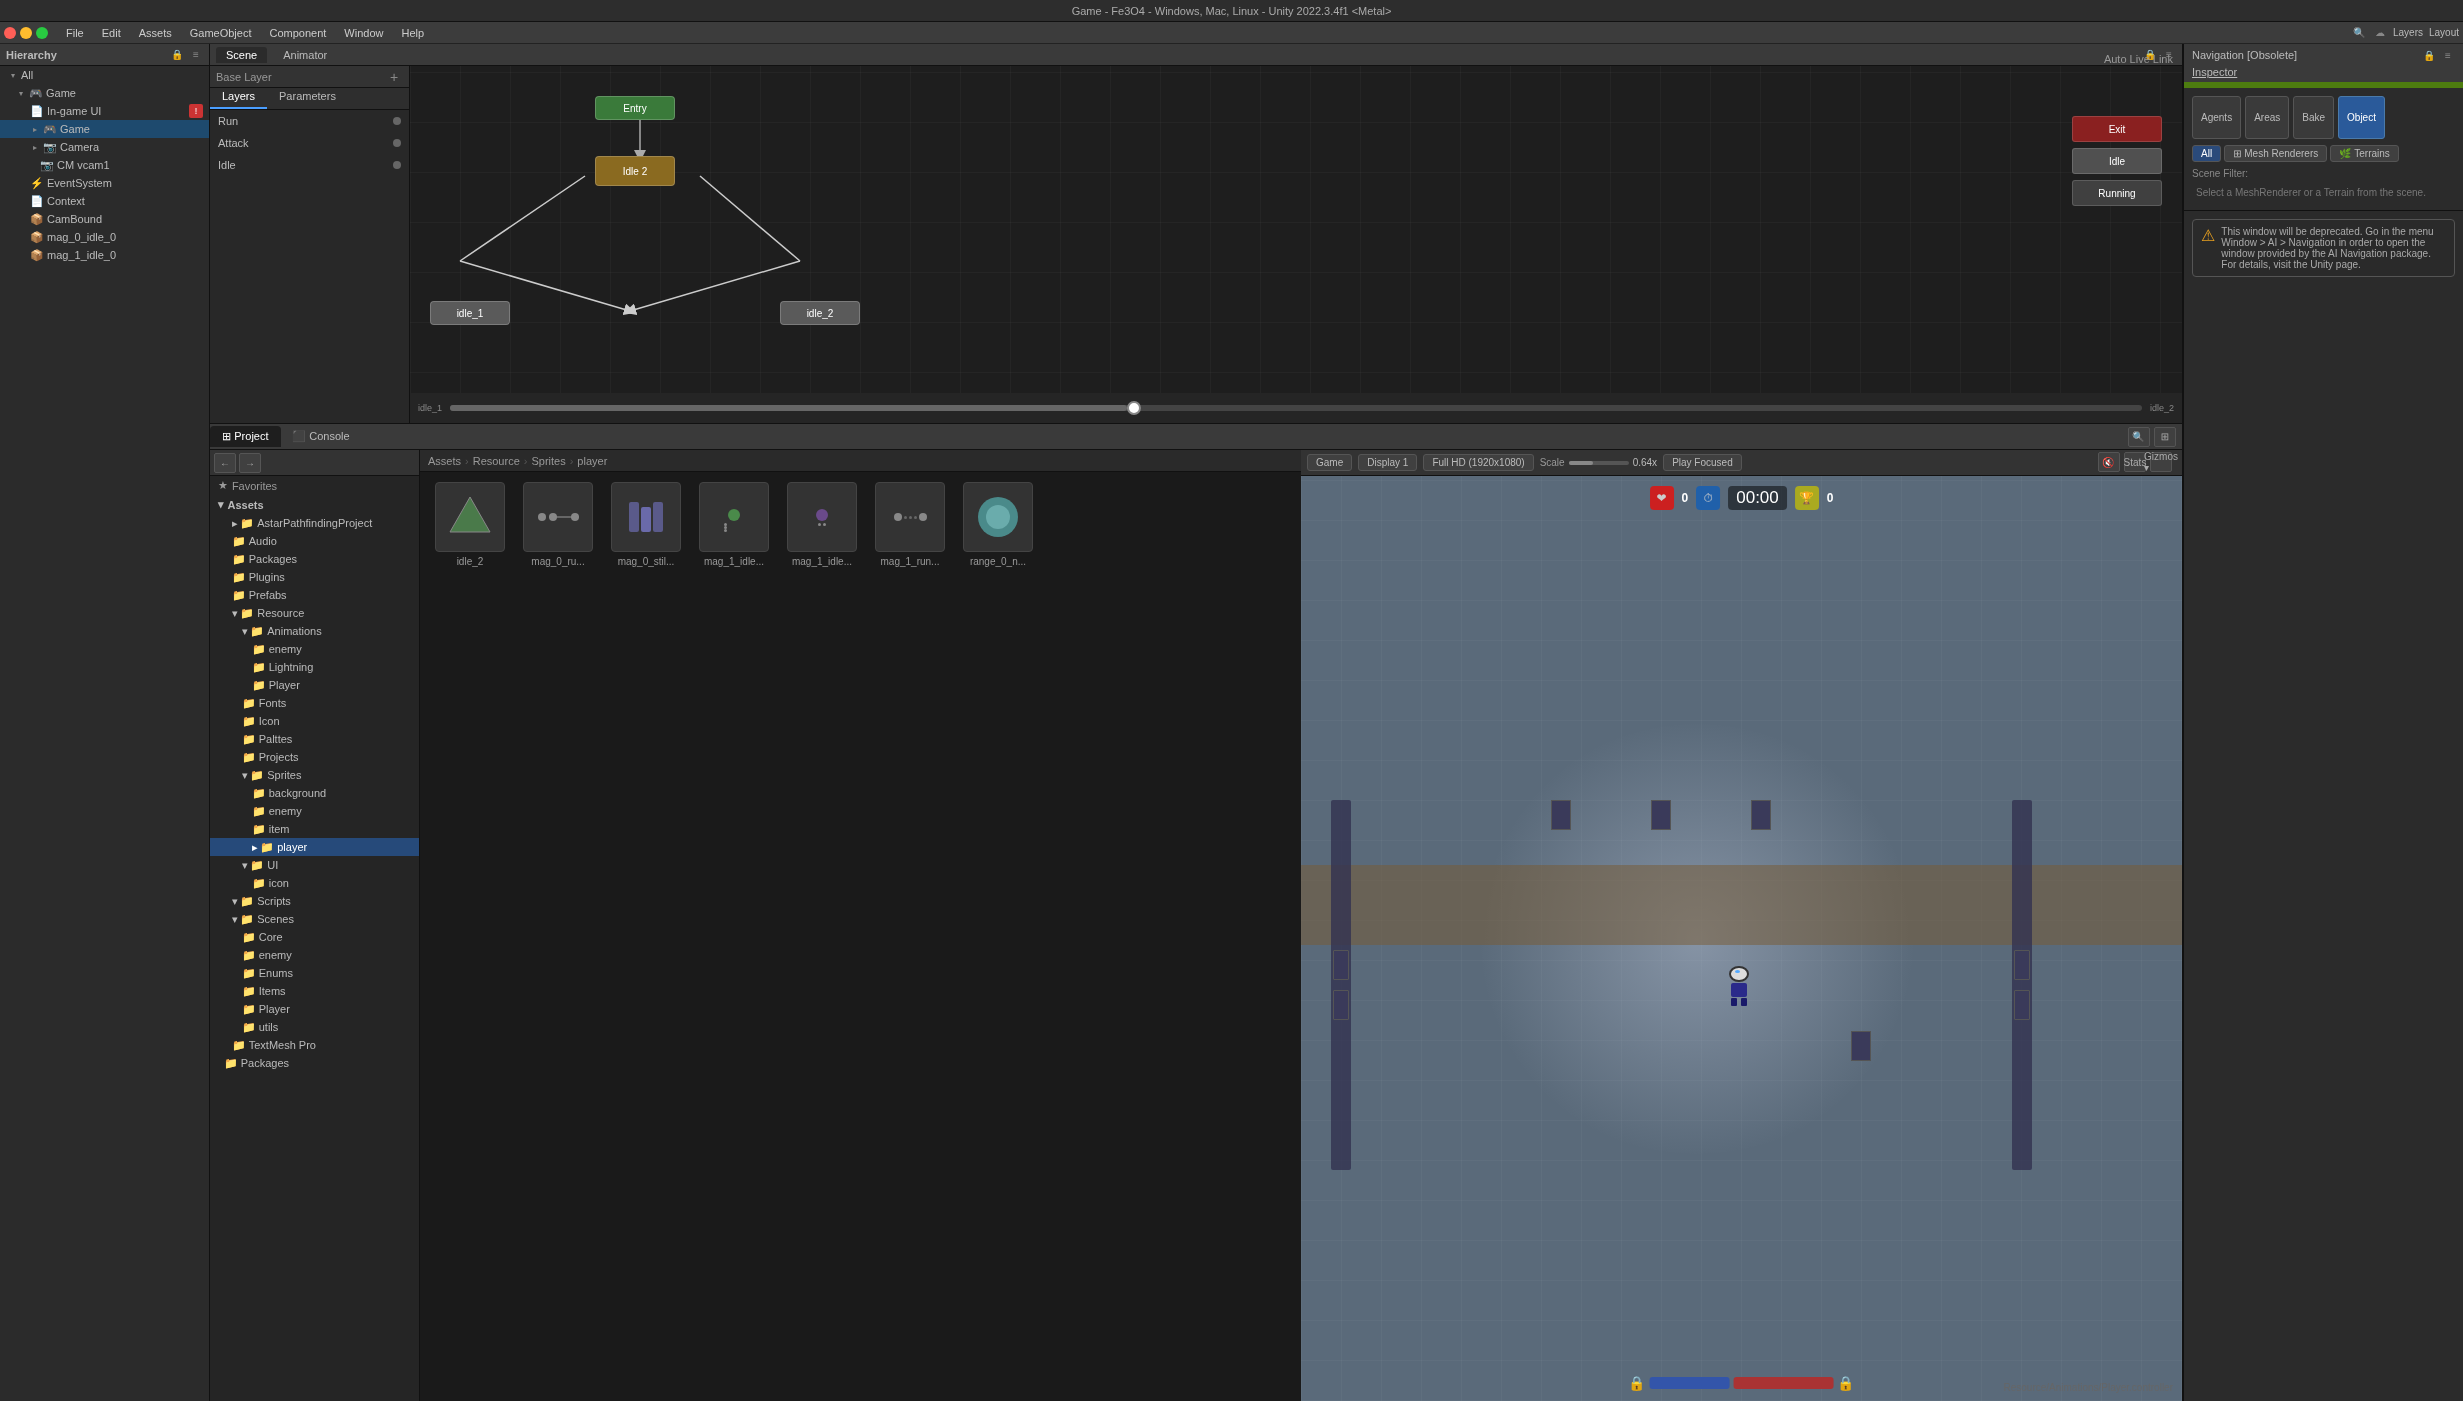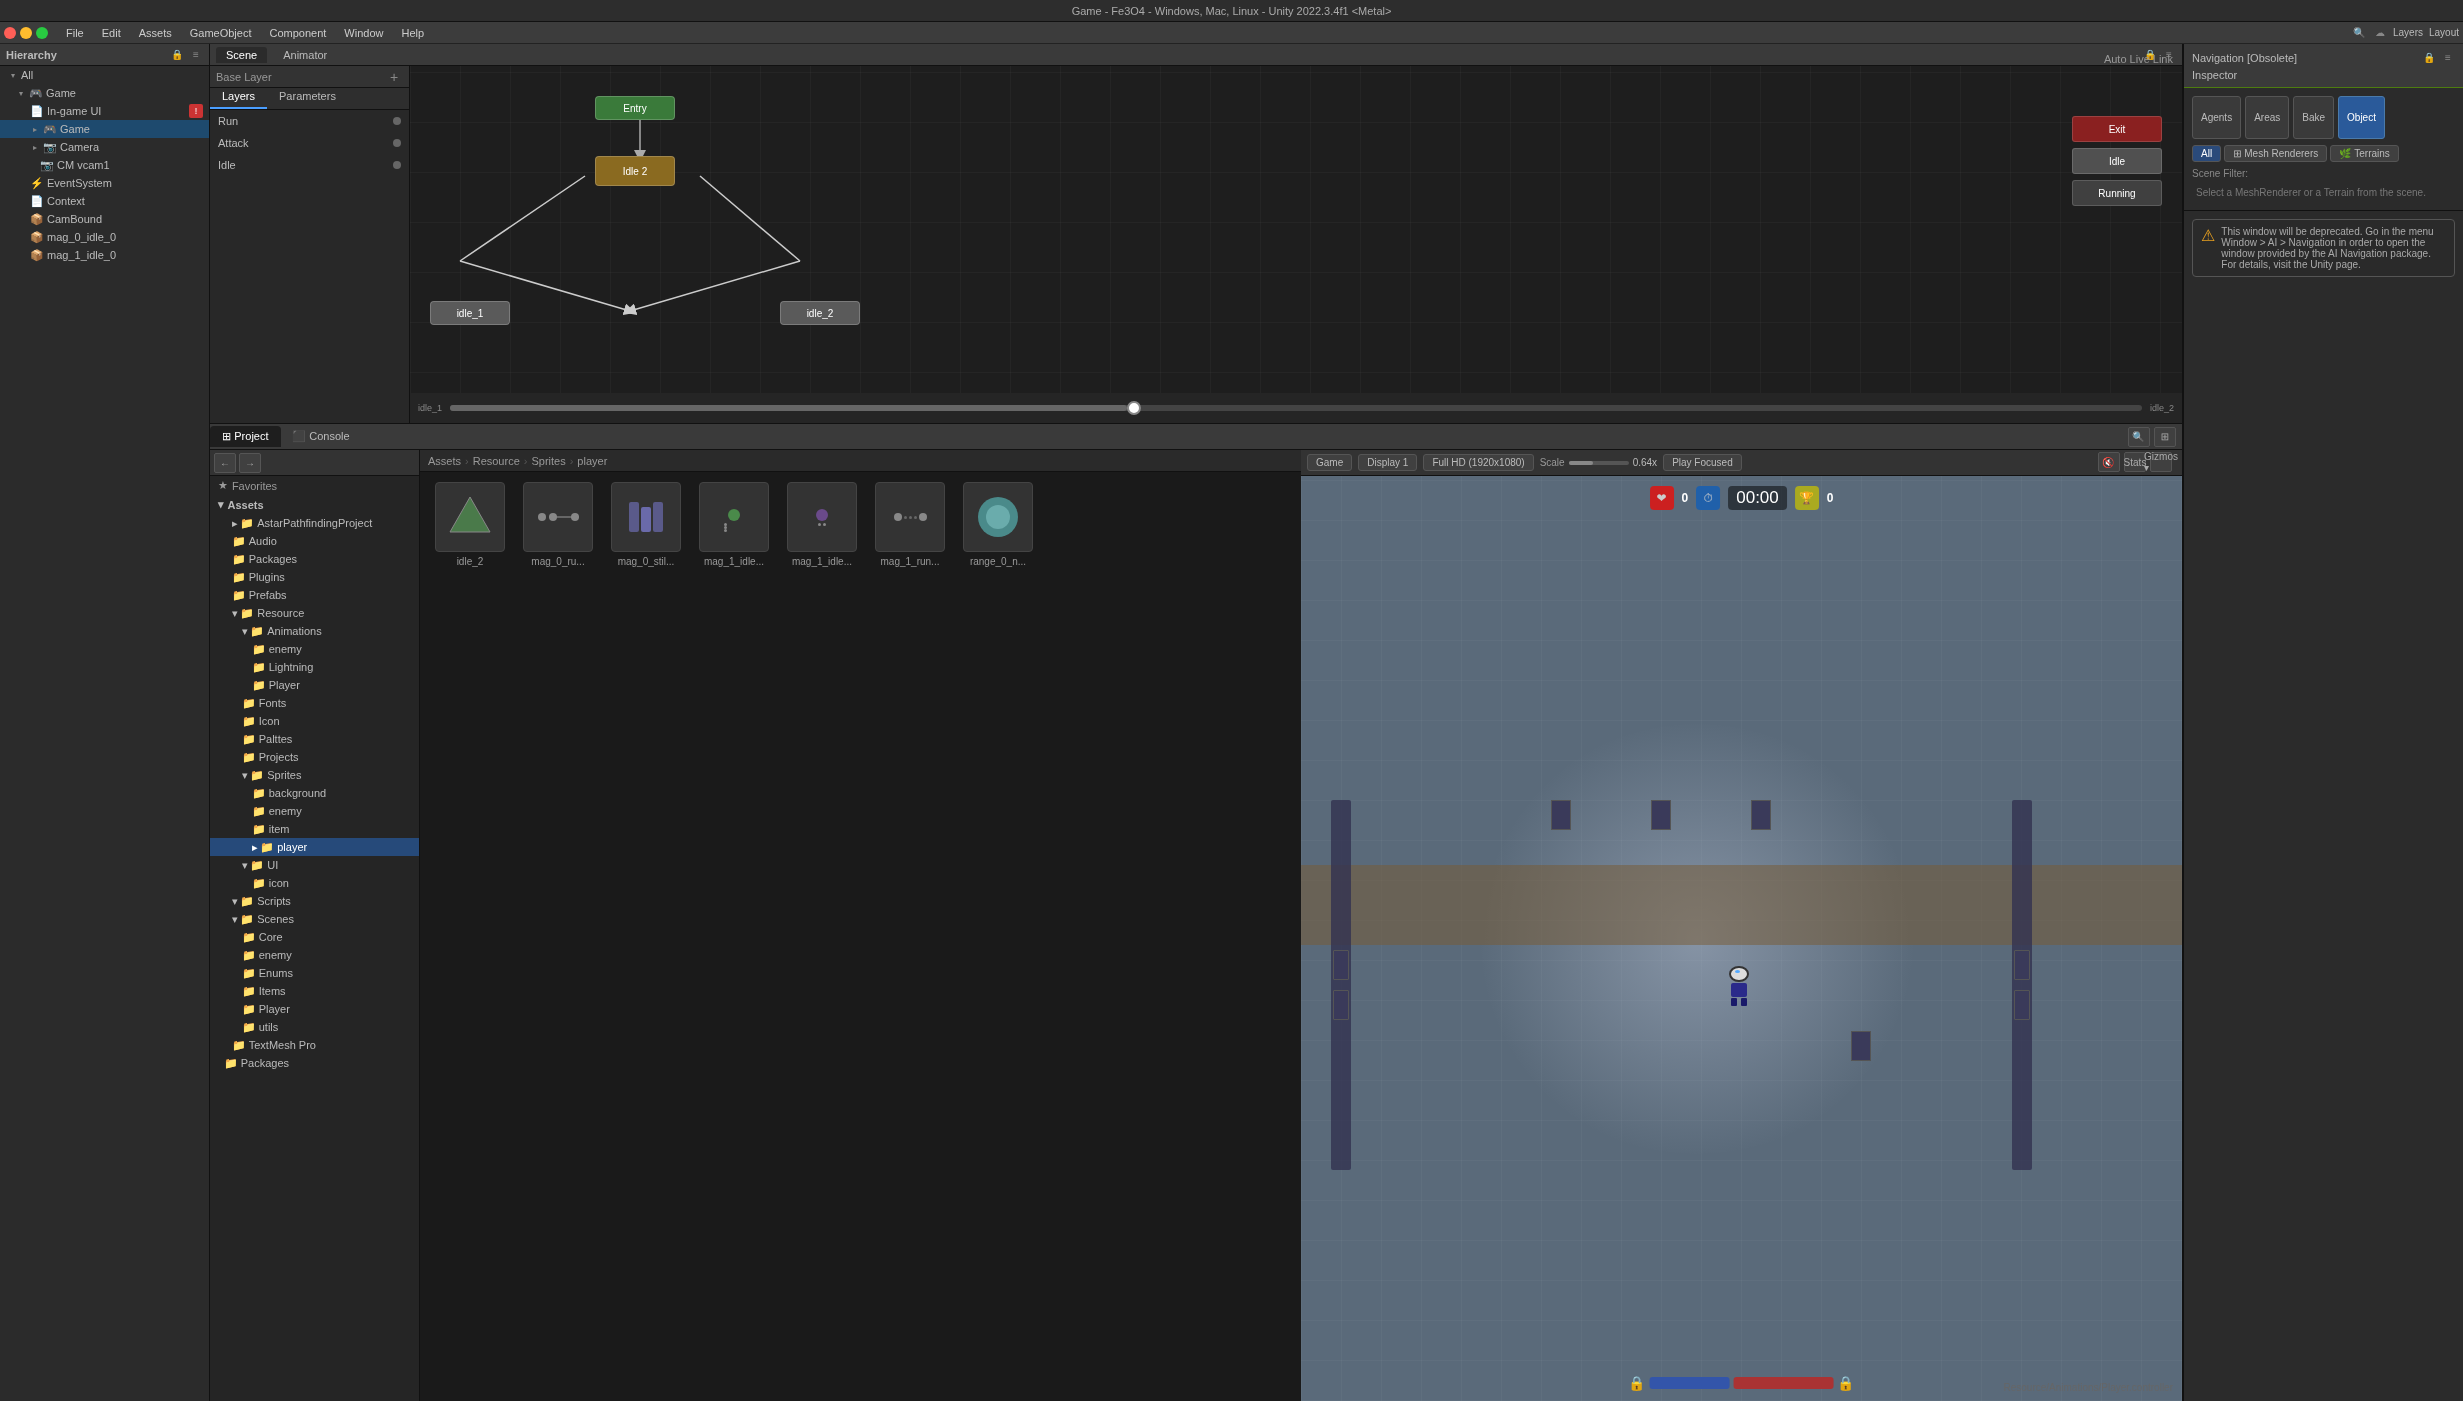--- a/index.html
+++ b/index.html
@@ -597,21 +597,21 @@
       flex-direction: column;
       flex-shrink: 0;
     }
     #right-panel-header {
       height: 44px;
       background: #3a3a3a;
       display: flex;
       align-items: center;
       padding: 0 8px;
       gap: 8px;
-      border-bottom: 1px solid #4d7c0f;
+      border-bottom: 6px solid #4d7c0f;
     }
     .inspector-tab-row {
       display: flex;
       gap: 2px;
     }
 
     
     #nav-panel {
       padding: 8px;
       border-bottom: 1px solid #111;
@@ -1289,21 +1289,21 @@
     <div id="right-panel-header">
       <div style="display:flex;flex-direction:column;gap:4px;width:100%;">
         <div style="display:flex;align-items:center;gap:6px;">
           <span style="font-size:11px;color:#bbb;">Navigation [Obsolete]</span>
           <div class="panel-header-icons" style="margin-left:auto;">
             <div class="panel-icon">🔒</div>
             <div class="panel-icon">≡</div>
           </div>
         </div>
         <div class="inspector-tab-row">
-          <span style="font-size:11px;color:#bbb;margin-right:8px;">Inspector</span>
+          <span style="font-size:11px;color:#bbb;margin-right:8px;text-decoration:underline;">Inspector</span>
         </div>
       </div>
     </div>
 
     <div id="nav-panel">
       <div class="nav-tab-row">
         <div class="nav-tab">Agents</div>
         <div class="nav-tab">Areas</div>
         <div class="nav-tab">Bake</div>
         <div class="nav-tab active">Object</div>

